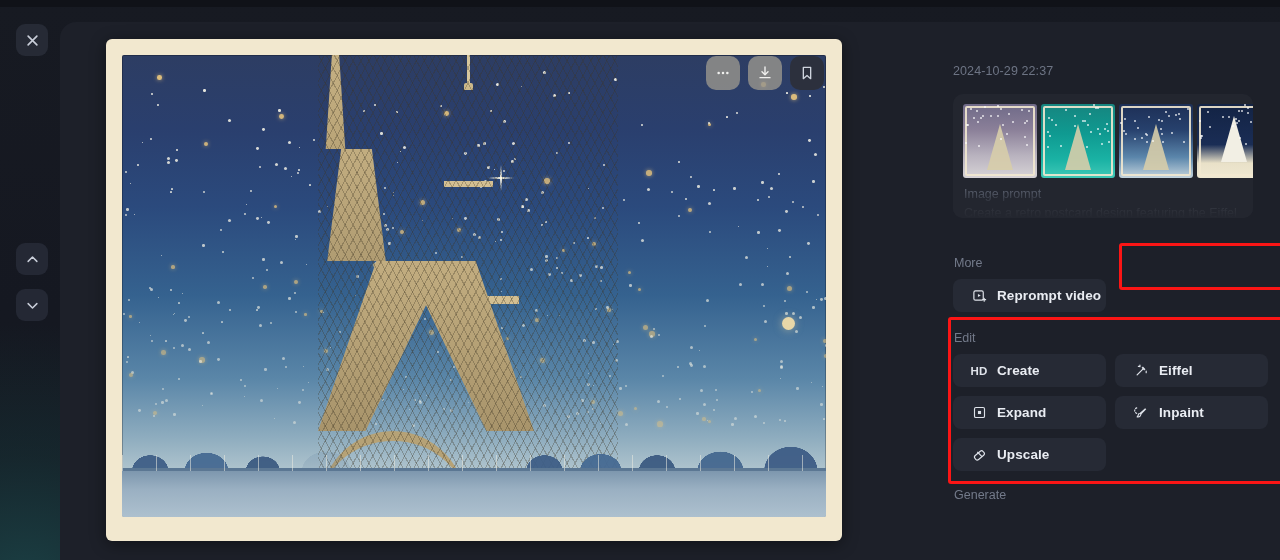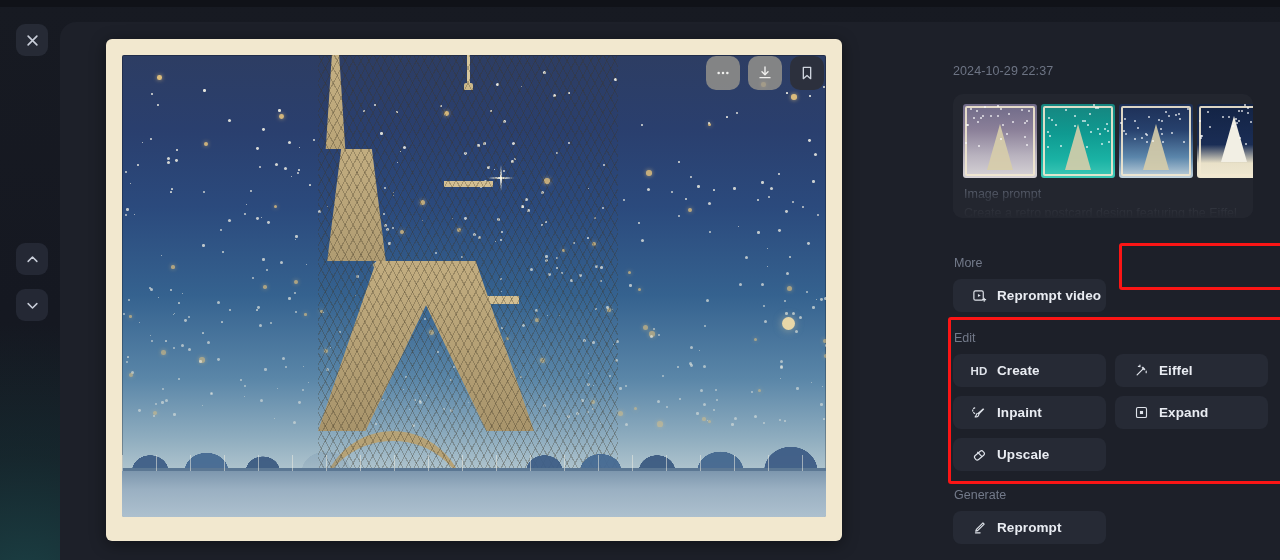--- a/index.html
+++ b/index.html
@@ -906,61 +906,52 @@
                 <path d="M9.5 3.5 V6 M19.5 13 V15.5 M7 5.5 H9.5"></path>
               </svg>
             </span>
             <span>Eiffel</span>
           </div>
         </div>
         <div class="btn-row">
           <div class="abtn">
             <span class="ico">
               <svg viewBox="0 0 24 24" fill="none" stroke="currentColor" stroke-width="1.8" stroke-linecap="round" stroke-linejoin="round">
+                <rect x="4" y="4" width="16" height="16" rx="2.2"></rect>
+                <path d="M9.5 9.5 H14.5 V14.5 H9.5 Z" fill="currentColor" stroke="none"></path>
+              </svg>
+            </span>
+            <span>Expand</span>
+          </div>
+          <div class="abtn">
+            <span class="ico">
+              <svg viewBox="0 0 24 24" fill="none" stroke="currentColor" stroke-width="1.8" stroke-linecap="round" stroke-linejoin="round">
                 <path d="M17.8 5 L19.6 6.8 L11 15.4 L8.2 13.6 Z" fill="currentColor" stroke="none"></path>
                 <path d="M8.2 13.6 C6.6 15.2 7 17.5 5 19 C7.6 19.6 10.2 18.4 11 15.4"></path>
                 <path d="M4.4 4.6 A4.6 4.6 0 0 0 4.4 13.4" stroke-dasharray="2 2.4"></path>
               </svg>
             </span>
             <span>Inpaint</span>
-          </div>
-          <div class="abtn">
-            <span class="ico">
-              <svg viewBox="0 0 24 24" fill="none" stroke="currentColor" stroke-width="1.8" stroke-linecap="round" stroke-linejoin="round">
-                <rect x="4" y="4" width="16" height="16" rx="2.2"></rect>
-                <path d="M9.5 9.5 H14.5 V14.5 H9.5 Z" fill="currentColor" stroke="none"></path>
-              </svg>
-            </span>
-            <span>Expand</span>
           </div>
         </div>
         <div class="btn-row">
           <div class="abtn">
             <span class="ico">
               <svg viewBox="0 0 24 24" fill="none" stroke="currentColor" stroke-width="1.8" stroke-linecap="round" stroke-linejoin="round">
                 <rect x="3.4" y="9.2" width="17" height="8.4" rx="3.2" transform="rotate(-40 12 13.4)"></rect>
                 <path d="M9 8.4 L15.6 15"></path>
               </svg>
             </span>
             <span>Upscale</span>
           </div>
         </div>
         <div class="hl" id="hl-edit"></div>
       </div>
 
       <div id="gen-sect">
         <div class="sect-label">Generate</div>
         <div class="btn-row">
-          <div class="abtn">
-            <span class="ico">
-              <svg viewBox="0 0 24 24" fill="none" stroke="currentColor" stroke-width="1.8" stroke-linecap="round" stroke-linejoin="round">
-                <path d="M17.5 4.5 L19.5 6.5 L9 17 L6 18 L7 15 Z"></path>
-                <path d="M5.5 20.5 H13"></path>
-              </svg>
-            </span>
-            <span>Reprompt</span>
-          </div>
         </div>
       </div>
 
     </div>
   </div>
 </div>
 
 </body></html>

